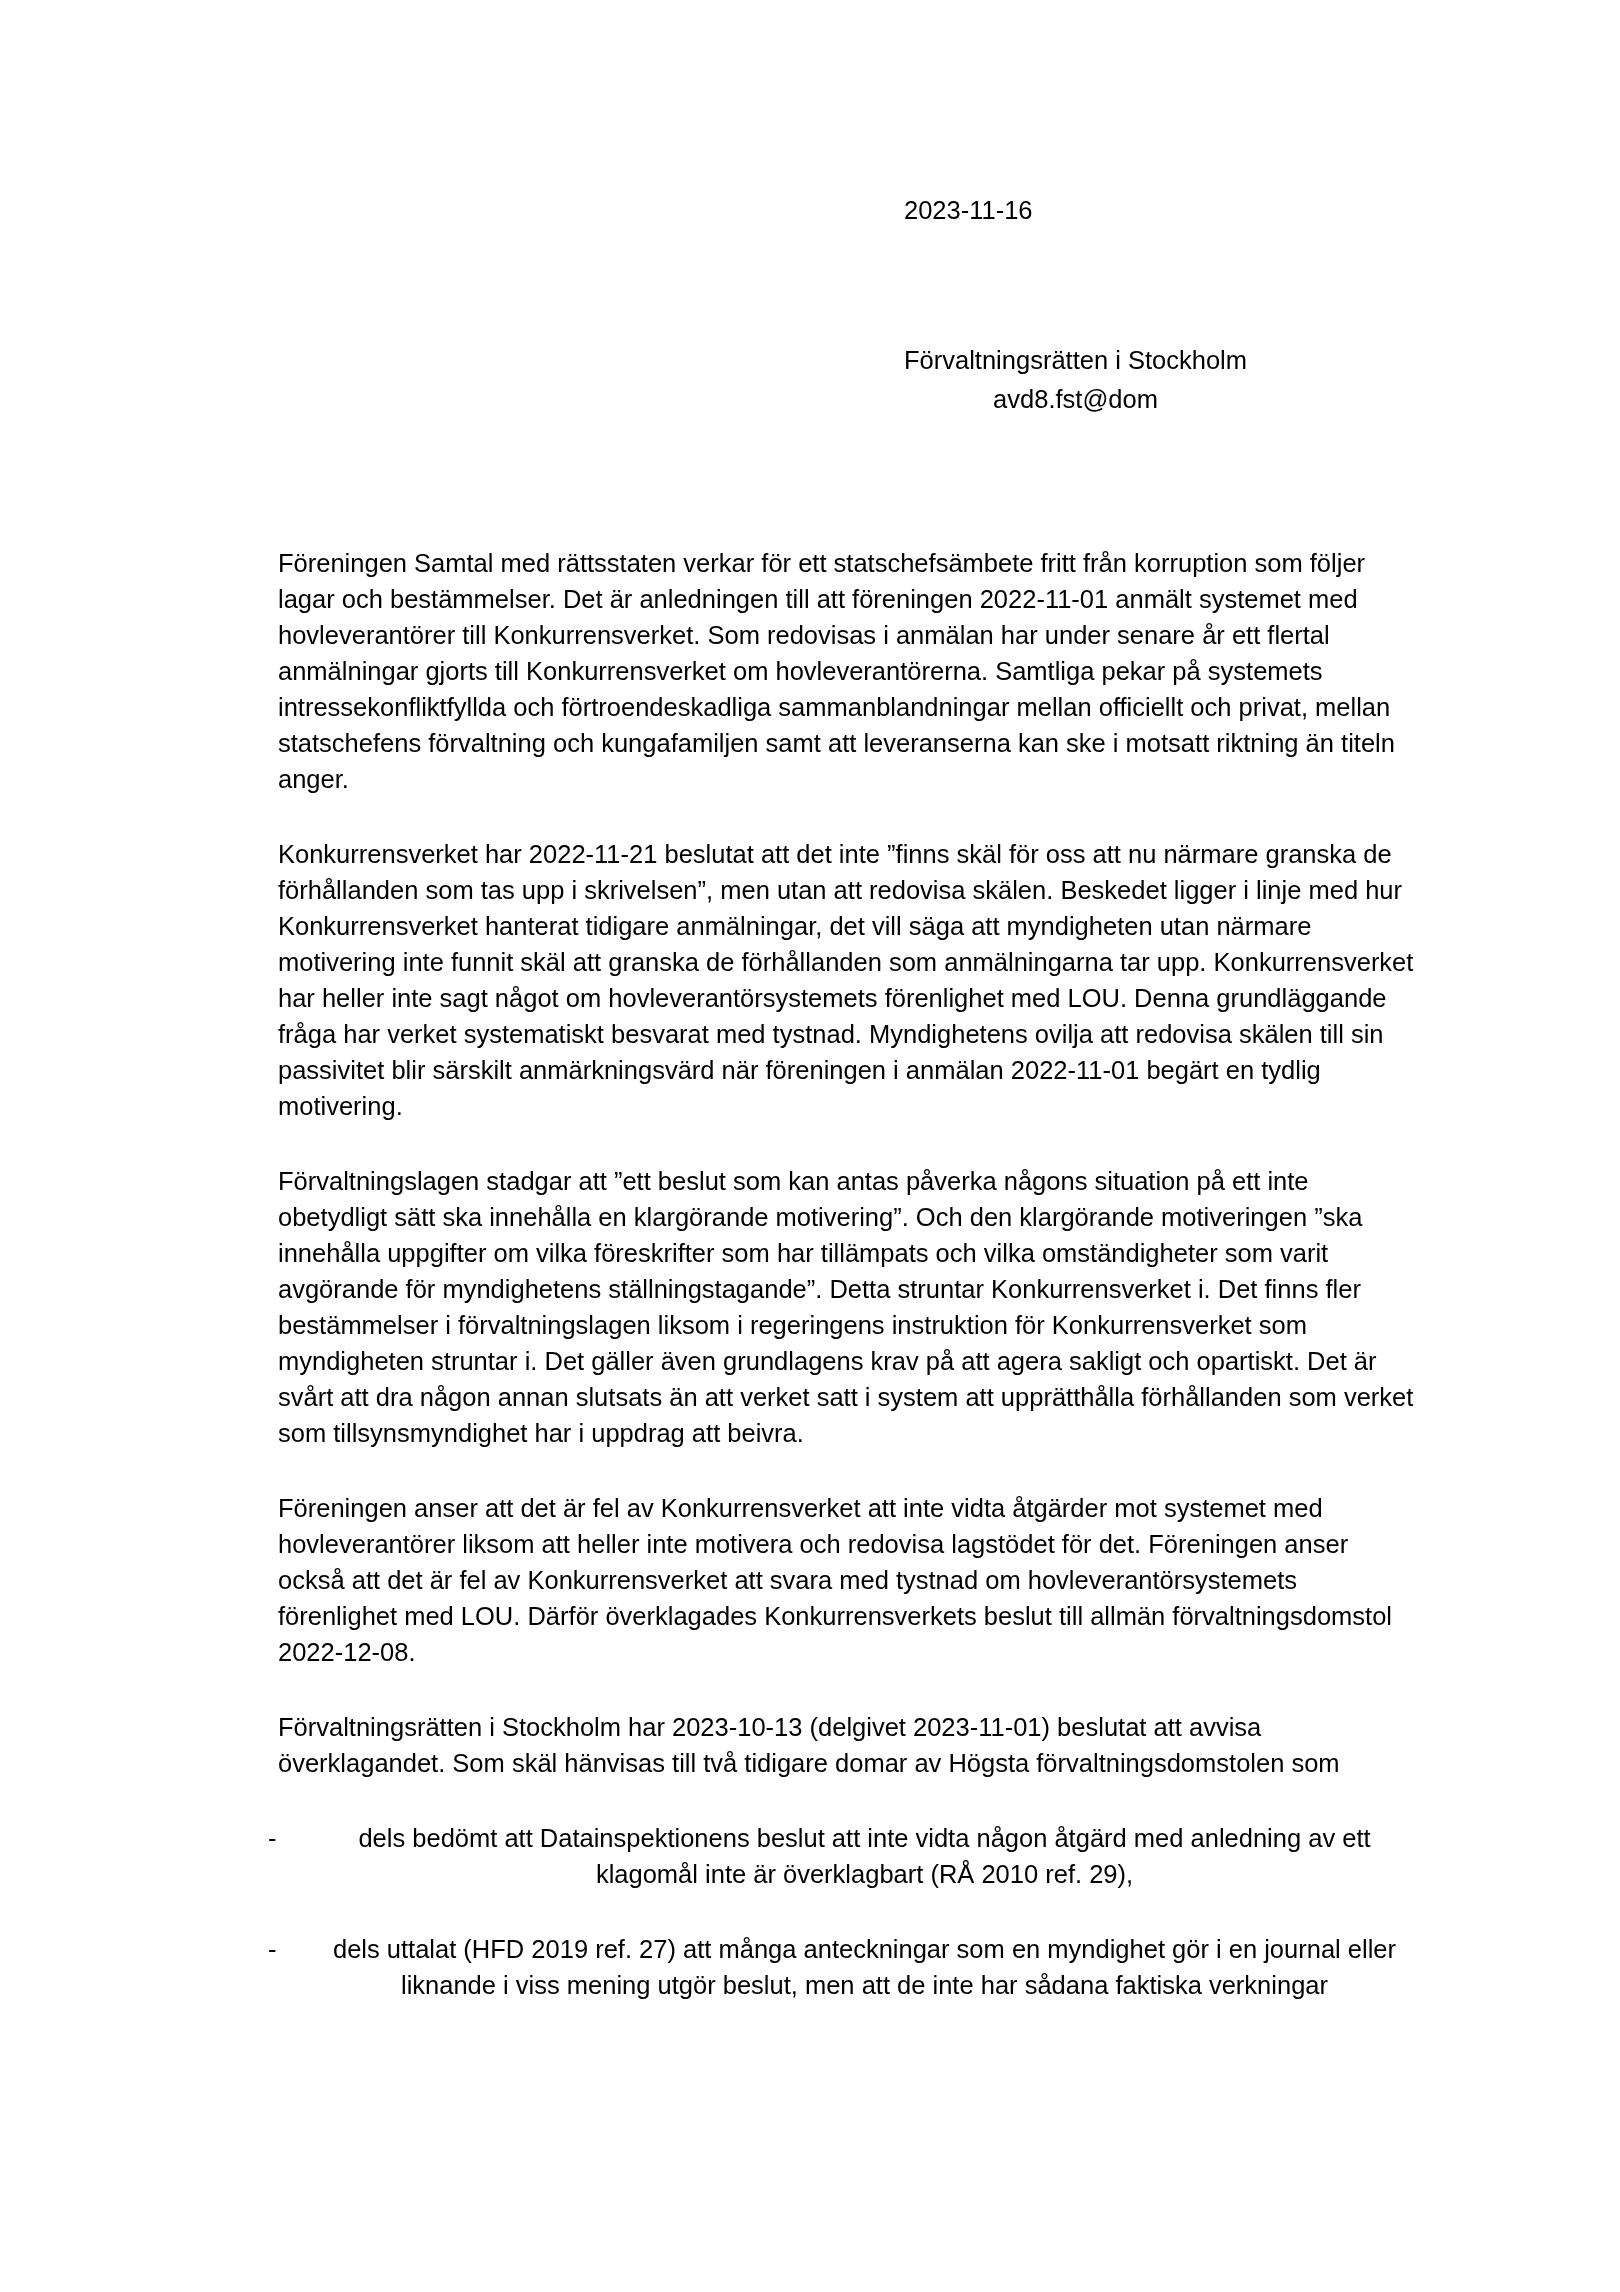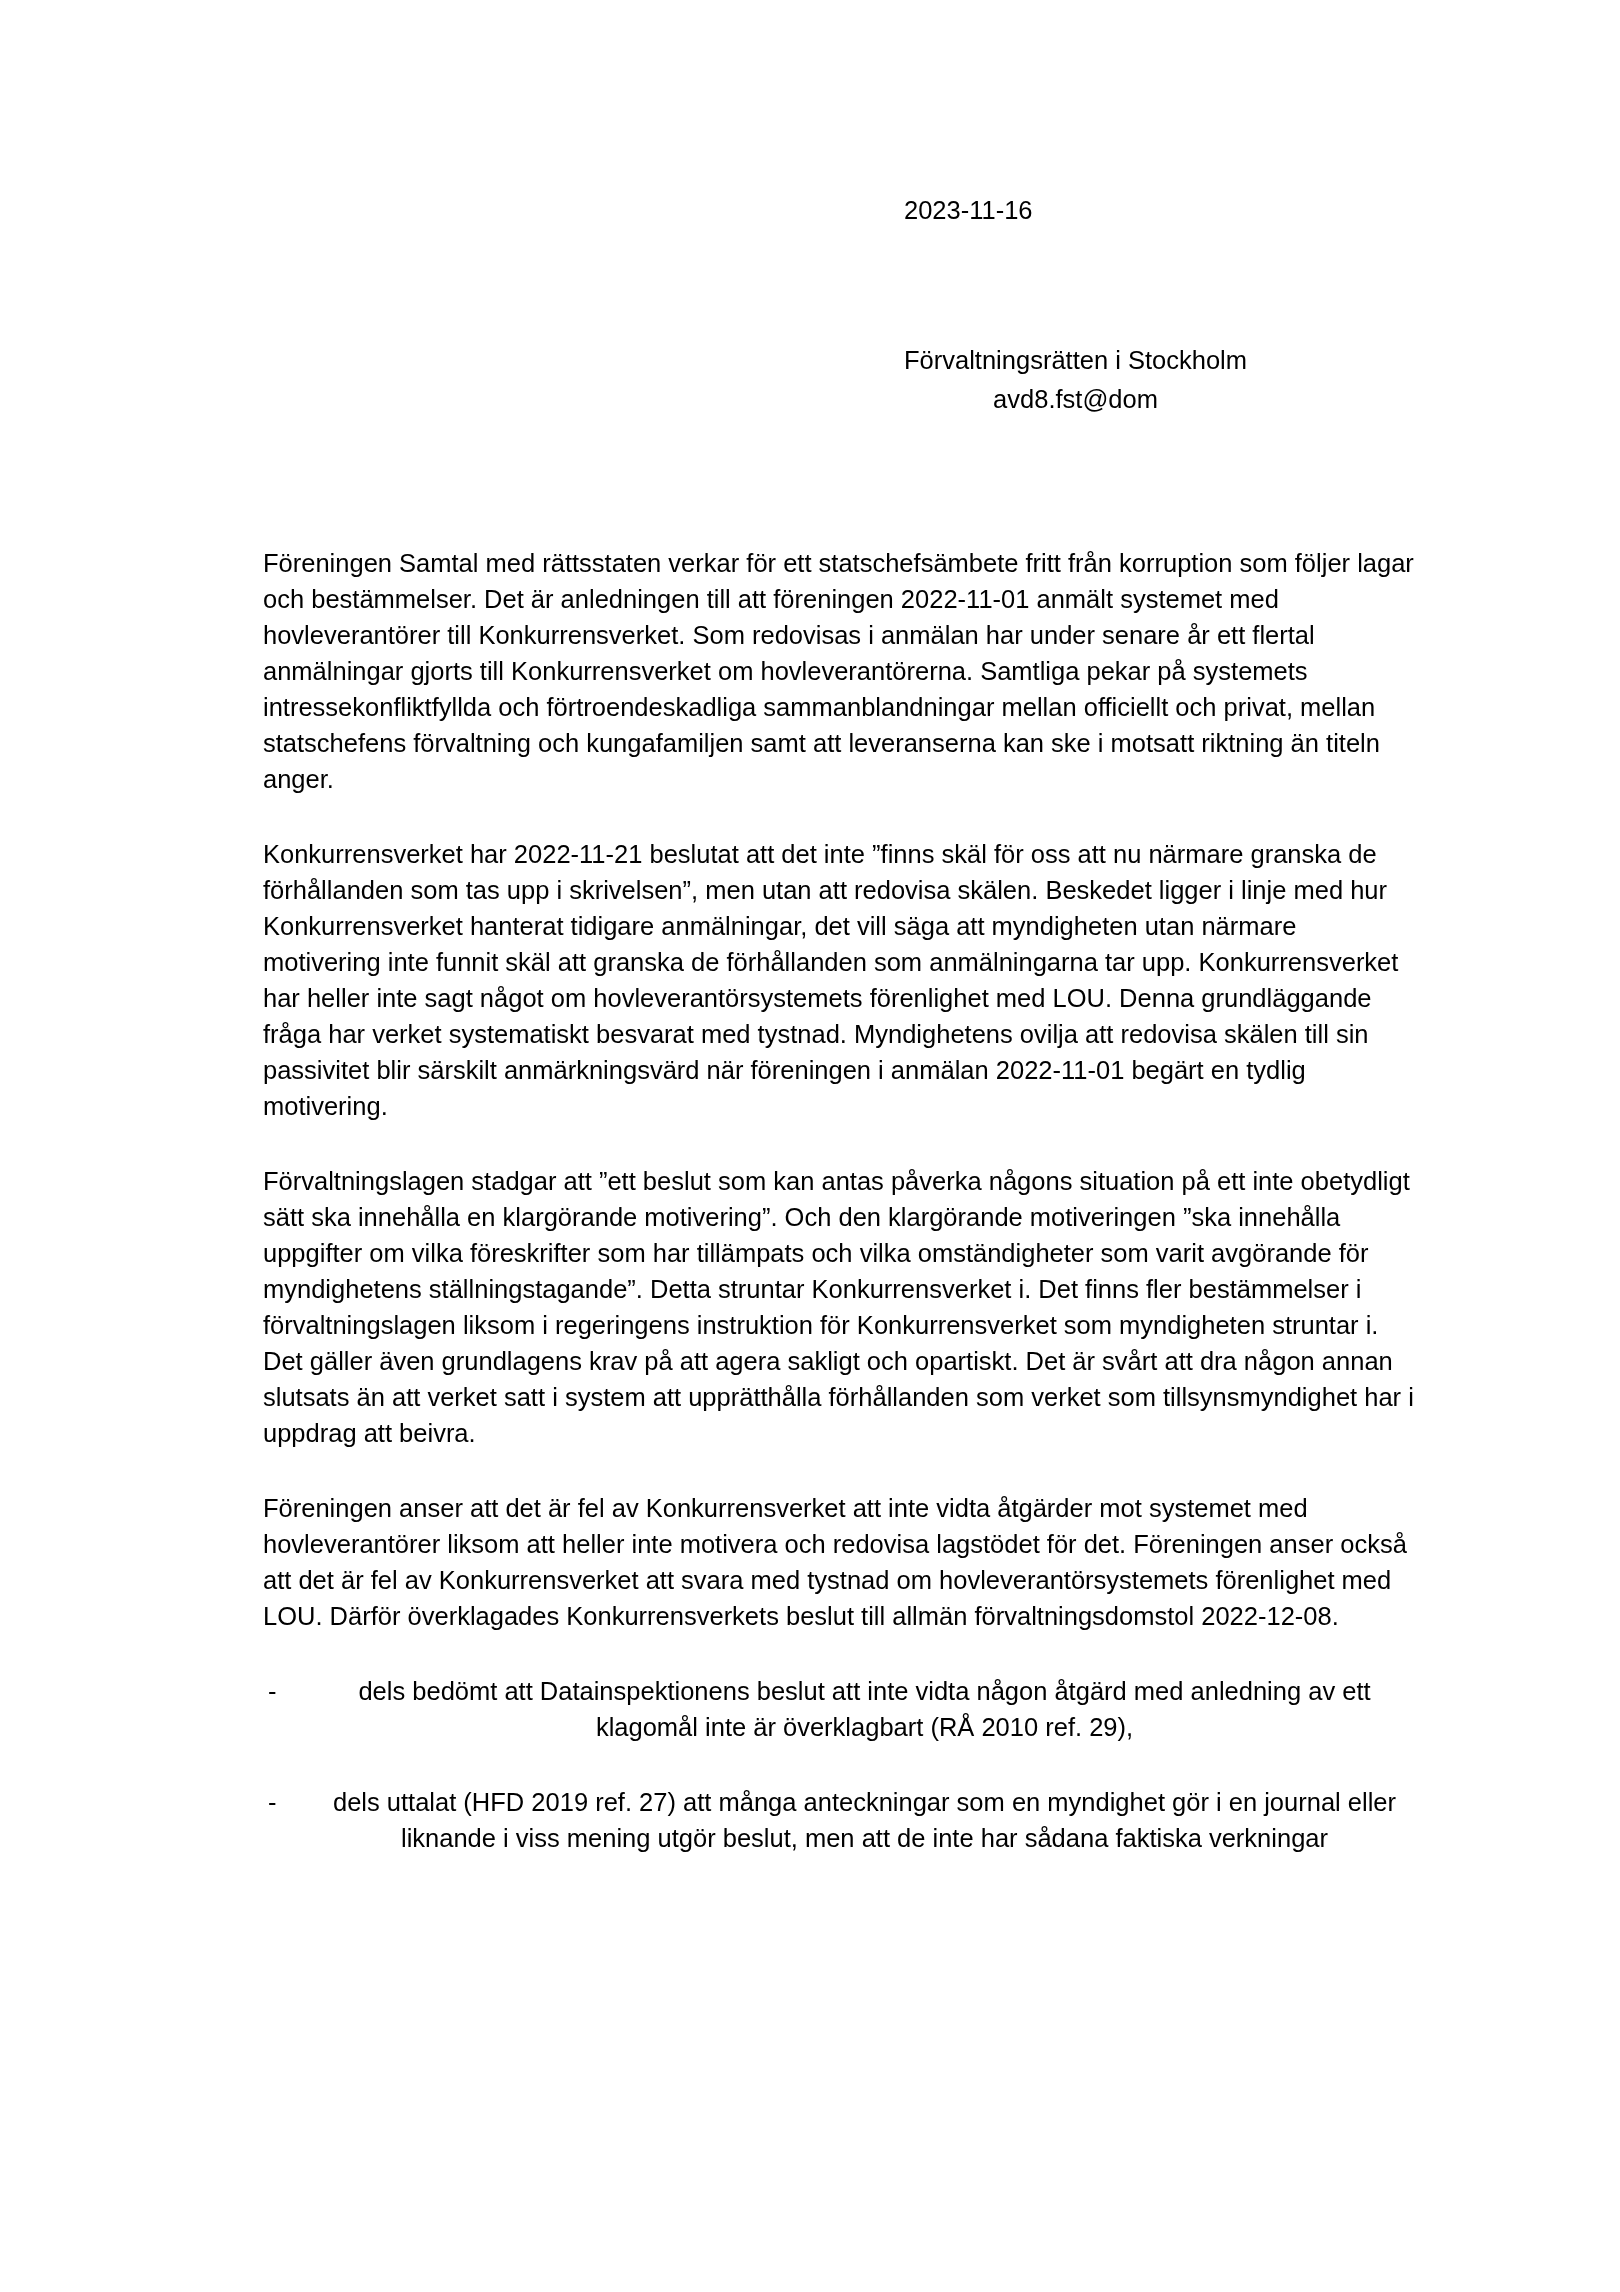--- a/index.html
+++ b/index.html
@@ -42,21 +42,21 @@
     }
     .doc-title {
       font-size: 25.5px;
       font-weight: normal;
       margin: 0 0 44px 0;
       text-decoration: underline;
       text-underline-offset: 4.9px;
       text-decoration-thickness: 2px;
     }
     .content p {
-      margin: 0 0 39px 0;
+      margin: 0 0 39px 15px;
       text-align: left;
     }
     .dash-list {
       margin: 0;
     }
     .dash-item {
       display: flex;
       margin: 0 0 39px 0;
     }
     .dash-item .marker {
@@ -86,20 +86,21 @@
 
 
     <p>Föreningen Samtal med rättsstaten verkar för ett statschefsämbete fritt från korruption som följer lagar och bestämmelser. Det är anledningen till att föreningen 2022-11-01 anmält systemet med hovleverantörer till Konkurrensverket. Som redovisas i anmälan har under senare år ett flertal anmälningar gjorts till Konkurrensverket om hovleverantörerna. Samtliga pekar på systemets intressekonfliktfyllda och förtroendeskadliga sammanblandningar mellan officiellt och privat, mellan statschefens förvaltning och kungafamiljen samt att leveranserna kan ske i motsatt riktning än titeln anger.</p>
 
     <p>Konkurrensverket har 2022-11-21 beslutat att det inte ”finns skäl för oss att nu närmare granska de förhållanden som tas upp i skrivelsen”, men utan att redovisa skälen. Beskedet ligger i linje med hur Konkurrensverket hanterat tidigare anmälningar, det vill säga att myndigheten utan närmare motivering inte funnit skäl att granska de förhållanden som anmälningarna tar upp. Konkurrensverket har heller inte sagt något om hovleverantörsystemets förenlighet med LOU. Denna grundläggande fråga har verket systematiskt besvarat med tystnad. Myndighetens ovilja att redovisa skälen till sin passivitet blir särskilt anmärkningsvärd när föreningen i anmälan 2022-11-01 begärt en tydlig motivering.</p>
 
     <p>Förvaltningslagen stadgar att ”ett beslut som kan antas påverka någons situation på ett inte obetydligt sätt ska innehålla en klargörande motivering”. Och den klargörande motiveringen ”ska innehålla uppgifter om vilka föreskrifter som har tillämpats och vilka omständigheter som varit avgörande för myndighetens ställningstagande”. Detta struntar Konkurrensverket i. Det finns fler bestämmelser i förvaltningslagen liksom i regeringens instruktion för Konkurrensverket som myndigheten struntar i. Det gäller även grundlagens krav på att agera sakligt och opartiskt. Det är svårt att dra någon annan slutsats än att verket satt i system att upprätthålla förhållanden som verket som tillsynsmyndighet har i uppdrag att beivra.</p>
 
     <p>Föreningen anser att det är fel av Konkurrensverket att inte vidta åtgärder mot systemet med hovleverantörer liksom att heller inte motivera och redovisa lagstödet för det. Föreningen anser också att det är fel av Konkurrensverket att svara med tystnad om hovleverantörsystemets förenlighet med LOU. Därför överklagades Konkurrensverkets beslut till allmän förvaltningsdomstol 2022-12-08.</p>
 
+    <p>Förvaltningsrätten i Stockholm har 2023-10-13 (delgivet 2023-11-01) beslutat att avvisa överklagandet. Som skäl hänvisas till två tidigare domar av Högsta förvaltningsdomstolen som</p>
 
     <div class="dash-list">
 
       <div class="dash-item">
         <span class="marker">-</span>
         <span class="item-text">dels bedömt att Datainspektionens beslut att inte vidta någon åtgärd med anledning av ett klagomål inte är överklagbart (RÅ 2010 ref. 29),</span>
       </div>
 
       <div class="dash-item">
         <span class="marker">-</span>

